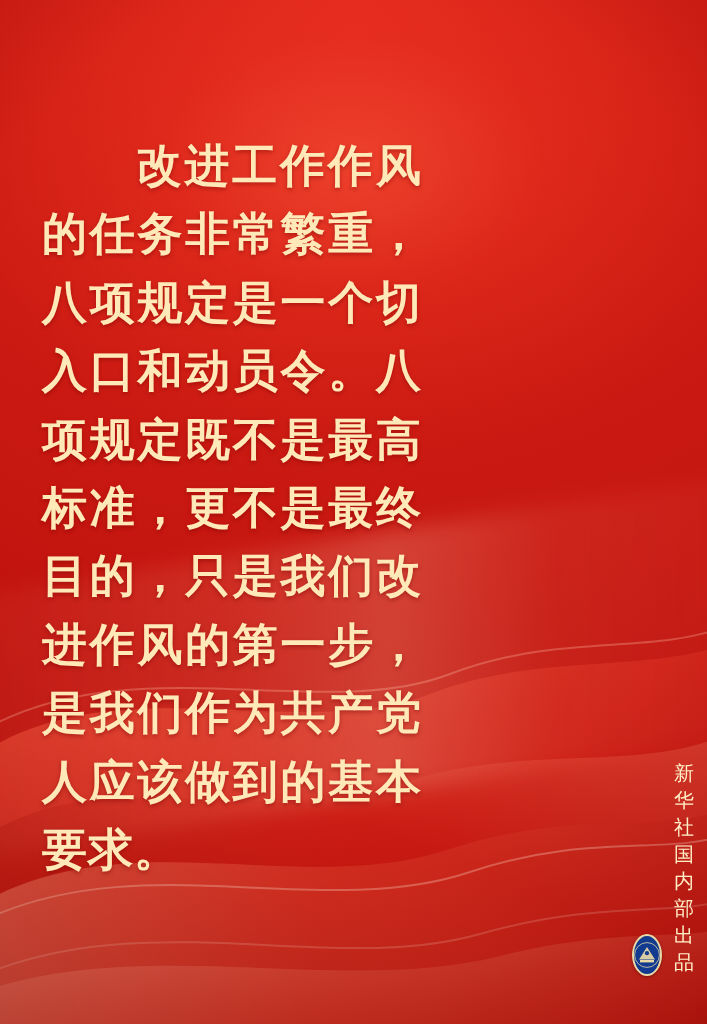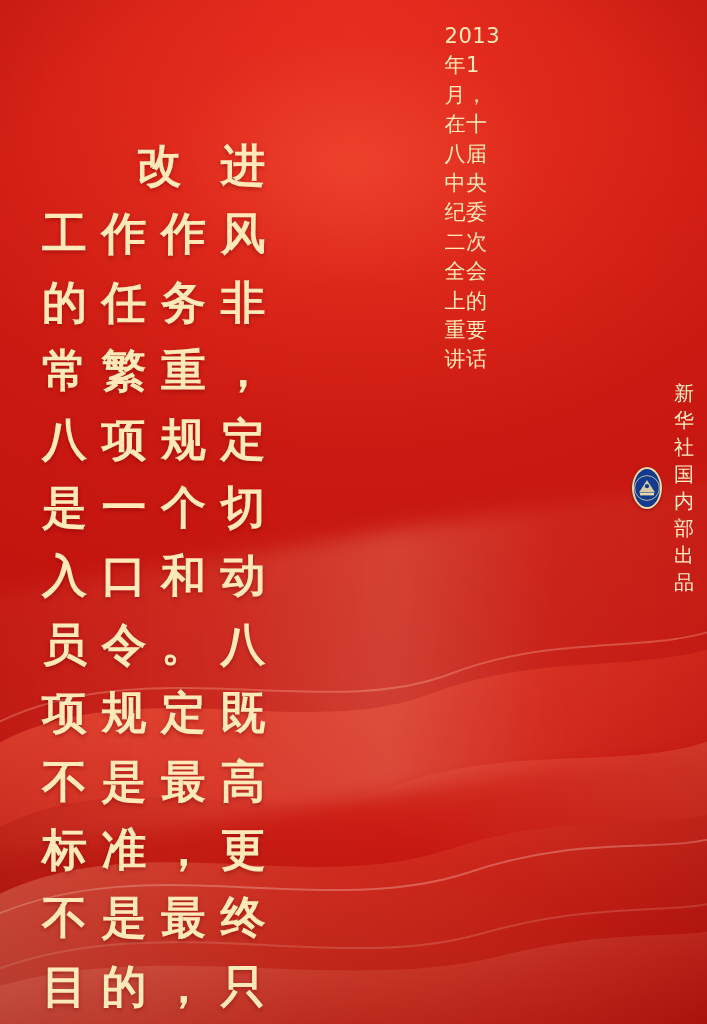--- a/index.html
+++ b/index.html
@@ -103,21 +103,21 @@
     line-height: 1.4;
     color: #ffe9b8;
     letter-spacing: 0.5px;
     font-family: "DejaVu Sans", "Liberation Sans", sans-serif;
   }
 
   .spacer { flex: 1 1 auto; }
 
   .footer {
     display: flex;
-    align-items: center;
+    align-items: flex-end;
     justify-content: center;
     gap: 12px;
     padding-bottom: 48px;
   }
   .emblem {
     width: 38px;
     height: 38px;
     border-radius: 50%;
     background: #123a8f;
     border: 2px solid #e8d9a6;
@@ -180,21 +180,20 @@
   <div class="sheen"></div>
   <div class="bg-vignette"></div>
 
   <div class="content">
 
     <div class="quote-wrap">
       <div class="quote">改进工作作风的任务非常繁重，八项规定是一个切入口和动员令。八项规定既不是最高标准，更不是最终目的，只是我们改进作风的第一步，是我们作为共产党人应该做到的基本要求。</div>
     </div>
 
     <div class="rule top"></div>
-    <div class="source">2013年1月，在十八届中央纪委二次全会上的重要讲话</div>
     <div class="rule bottom"></div>
 
     <div class="spacer"></div>
 
     <div class="footer">
       <div class="emblem">
         <svg width="26" height="26" viewBox="0 0 26 26" xmlns="http://www.w3.org/2000/svg">
           <circle cx="13" cy="13" r="12.4" fill="#123a8f" stroke="#e8d9a6" stroke-width="0.8"></circle>
           <path d="M5 17.5 L13 5 L21 17.5 Z" fill="#e8d9a6" opacity="0.92"></path>
           <rect x="6" y="18" width="14" height="2.4" fill="#e8d9a6"></rect>

